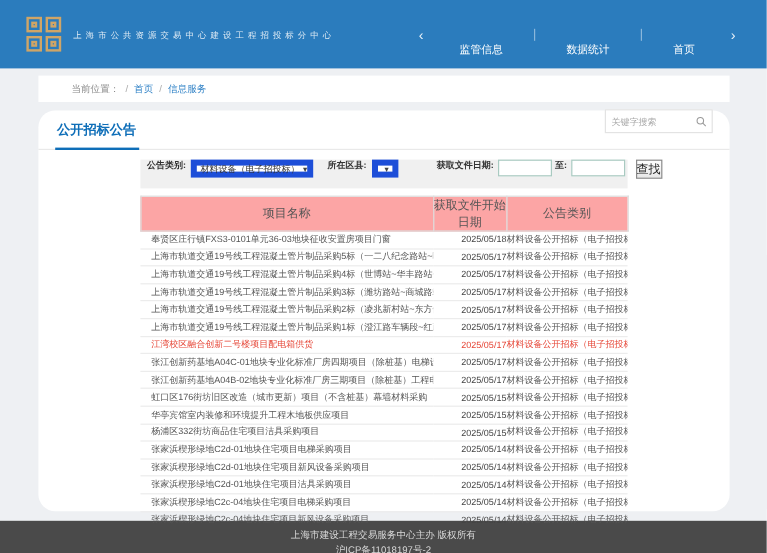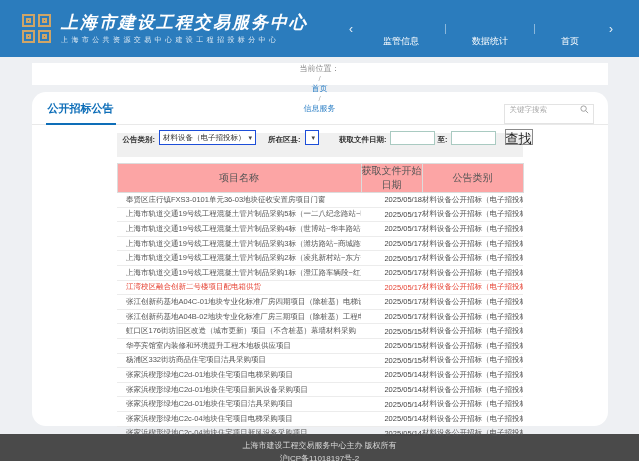--- a/index.html
+++ b/index.html
@@ -26,65 +26,65 @@
   .brand-text .cn-sub {
     color:rgba(255,255,255,.85); font-size:7px; letter-spacing:3.4px; margin-top:3px;
   }
   .top-nav { display:flex; align-items:center; gap:14px; color:#fff; font-size:9px; }
   .top-nav .chev { font-size:12px; color:#e8f1f8; cursor:pointer; padding:0 4px; }
   .top-nav .nav-item { padding:0 12px; cursor:pointer; white-space:nowrap;margin-top:26px; }
   .top-nav .vsep { width:1px; height:10px; background:rgba(255,255,255,.45); }
   
   .crumb-strip {
     width:576px; margin:6px auto 0; background:#fff; height:22px;
-    display:flex; align-items:center; padding:0 2px; font-size:8px; color:#888;flex-direction:column;
+    display:flex; align-items:center; padding:0 28px; font-size:8px; color:#888;
   }
   .crumb-strip .sep { margin:0 5px; color:#aaa; }
   .crumb-link { color:#2f81c6; cursor:pointer; }
   
   .panel { width:576px; margin:7px auto 0; background:#fff; height:334px;border-radius:14px; }
   .panel-head {
     display:flex; justify-content:space-between; align-items:flex-end;
     padding:10px 14px 0; border-bottom:1px solid #e9e9e9; height:33px;
   }
   .page-title {
     color:#0e6eb8; font-size:11px; font-weight:bold;
     border-bottom:2px solid #0e6eb8; padding:0 2px 7px; margin-bottom:-1px;
   }
   .kw-search {
-    display:flex; align-items:flex-start; border:1px solid #e3e3e3; background:#fff;
-    width:90px; height:20px; margin-bottom:0; padding:0 5px; gap:4px;
+    display:flex; align-items:center; border:1px solid #e3e3e3; background:#fff;
+    width:90px; height:20px; margin-bottom:13px; padding:0 5px; gap:4px;
   }
   .kw-search input {
     border:none; outline:none; width:66px; font-size:7.5px; color:#555;
     font-family:inherit; background:transparent;
   }
   .kw-search input::placeholder { color:#a9a9a9; }
   .mag { flex:0 0 auto; }
   
   .filter-bar {
     width:406px; margin:8px auto 0; background:#f0f0f0; height:24px;
-    display:flex; align-items:flex-end; font-size:7.5px; color:#333; padding:12px 6px;
+    display:flex; align-items:flex-start; font-size:7.5px; color:#333; padding:0 6px;
     white-space:nowrap;
   }
   .filter-bar b { font-weight:bold; }
   .fake-select {
-    background:#fff; border:1px solid #1d4ed8; height:15px; display:inline-flex;
+    background:#fff; border:5px solid #1d4ed8; height:15px; display:inline-flex;
     align-items:center; justify-content:space-between; padding:0 3px; margin:0 4px;
     cursor:pointer; color:#333;
   }
   .fake-select .caret { font-size:7px; color:#444; margin-left:3px; }
   .sel-category { width:102px; }
   .sel-district { width:56px; }
   .date-input {
     width:45px; height:14px; border:1px solid #a9cac1; background:#fff;
     margin:0 3px; font-size:7.5px; padding:0 2px; font-family:inherit; outline:none;
   }
   .find-btn {
-    width:33px; height:16px; margin-left:6px; font-size:13px; font-family:inherit;
+    width:33px; height:16px; margin-left:6px; font-size:10px; font-family:inherit;
     border:1px solid #8a8a8a; background:linear-gradient(#fefefe,#e7e7e7);
     cursor:pointer; color:#222;
   }
   
   .tbl-wrap { width:406px; margin:6px auto 0; }
   table { width:100%; border-collapse:collapse; table-layout:fixed; }
   thead th {
     background:#fca5a5; border:1px solid #dcdcdc; font-size:10px; color:#555;
     font-weight:normal; height:15px; text-align:center;
   }
@@ -110,21 +110,20 @@
 
 <div class="top-header">
   <div class="brand">
     <div class="logo">
       <span></span>
         <span></span>
         <span></span>
         <span></span>
     </div>
     <div class="brand-text">
-      <div class="cn-title">上海市建设工程交易服务中心</div>
       <div class="cn-sub">上海市公共资源交易中心建设工程招投标分中心</div>
     </div>
   </div>
   <div class="top-nav">
     <span class="chev">‹</span>
     <span class="nav-item">监管信息</span>
     <span class="vsep"></span>
     <span class="nav-item">数据统计</span>
     <span class="vsep"></span>
     <span class="nav-item">首页</span>
@@ -157,21 +156,21 @@
     <b>公告类别:</b>
     <span class="fake-select sel-category">
       <span>材料设备（电子招投标）</span>
       <span class="caret">▾</span>
     </span>
     <b style="margin-left:8px">所在区县:</b>
     <span class="fake-select sel-district">
       <span></span>
       <span class="caret">▾</span>
     </span>
-    <b style="margin-left:16px">获取文件日期:</b>
+    <b style="margin-left:28px">获取文件日期:</b>
     <input class="date-input" value="" style="">
     <b>至:</b>
     <input class="date-input" value="" style="">
     <button class="find-btn">查找</button>
   </div>
 
   <div class="tbl-wrap">
     <table>
       <thead>
         <tr>

